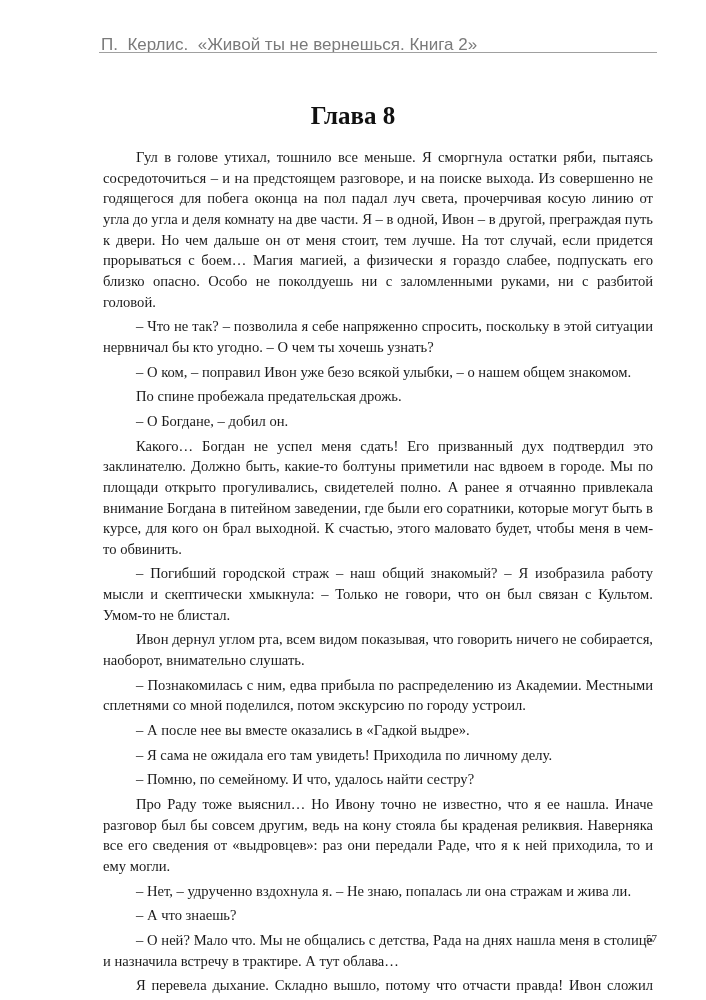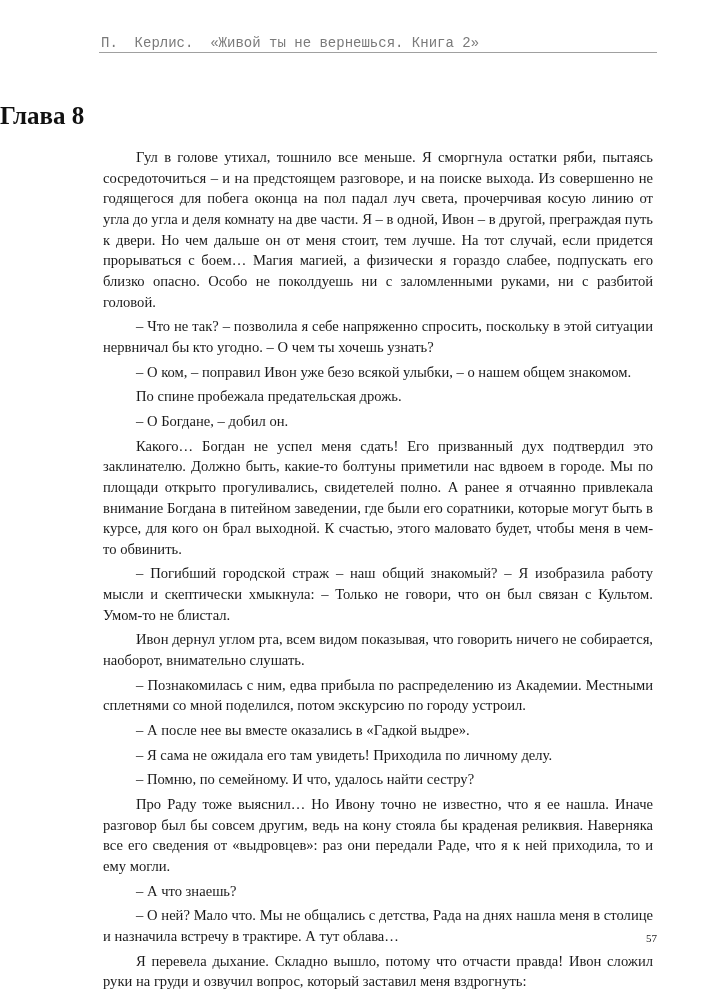--- a/index.html
+++ b/index.html
@@ -1,28 +1,28 @@
 <!DOCTYPE html>
 <html><head>
 <meta charset="utf-8">
 <style>
   html, body { margin: 0; padding: 0; background: #ffffff; }
   body { width: 706px; height: 1000px; position: relative; overflow: hidden; }
   .page { position: absolute; left: 0; top: 0; width: 706px; height: 1000px; background: #fff; }
   .running-head {
     position: absolute; left: 101px; top: 35px;
-    font-family: Liberation Mono, monospace; font-size: 14px; color: #7a7a7a;
+    font-family: Liberation Sans, sans-serif; font-size: 17px; color: #7a7a7a;
     white-space: pre;
   }
   .head-rule {
     position: absolute; left: 99px; top: 52px; width: 558px; height: 0;
     border-top: 1px solid #a0a0a0;
   }
   .chapter-title {
-    position: absolute; left: 0; width: 706px; top: 102px; 
+    position: absolute; left: 0; width: 706px; top: 102px; text-align: center;
     font-family: "Liberation Serif", serif; font-weight: bold; font-size: 25px; color: #111;
   }
   .body-text {
     position: absolute; left: 99px; top: 143px; width: 558px;
     font-family: "Liberation Serif", serif; font-size: 14.6px; line-height: 20.65px; color: #1a1a1a;
   }
   .body-text p { margin: 4px; text-indent: 33px; text-align: justify; }
   .page-number {
     position: absolute; right: 49px; top: 932px;
     font-family: "Liberation Serif", serif; font-size: 11px; color: #222;
@@ -44,20 +44,21 @@
     <p>По спине пробежала предательская дрожь.</p>
     <p>– О Богдане, – добил он.</p>
     <p>Какого… Богдан не успел меня сдать! Его призванный дух подтвердил это заклинателю. Должно быть, какие-то болтуны приметили нас вдвоем в городе. Мы по площади открыто прогуливались, свидетелей полно. А ранее я отчаянно привлекала внимание Богдана в питейном заведении, где были его соратники, которые могут быть в курсе, для кого он брал выходной. К счастью, этого маловато будет, чтобы меня в чем-то обвинить.</p>
     <p>– Погибший городской страж – наш общий знакомый? – Я изобразила работу мысли и скептически хмыкнула: – Только не говори, что он был связан с Культом. Умом-то не блистал.</p>
     <p>Ивон дернул углом рта, всем видом показывая, что говорить ничего не собирается, наоборот, внимательно слушать.</p>
     <p>– Познакомилась с ним, едва прибыла по распределению из Академии. Местными сплетнями со мной поделился, потом экскурсию по городу устроил.</p>
     <p>– А после нее вы вместе оказались в «Гадкой выдре».</p>
     <p>– Я сама не ожидала его там увидеть! Приходила по личному делу.</p>
     <p>– Помню, по семейному. И что, удалось найти сестру?</p>
     <p>Про Раду тоже выяснил… Но Ивону точно не известно, что я ее нашла. Иначе разговор был бы совсем другим, ведь на кону стояла бы краденая реликвия. Наверняка все его сведения от «выдровцев»: раз они передали Раде, что я к ней приходила, то и ему могли.</p>
+    <p>– Нет, – удрученно вздохнула я. – Не знаю, попалась ли она стражам и жива ли.</p>
     <p>– А что знаешь?</p>
     <p>– О ней? Мало что. Мы не общались с детства, Рада на днях нашла меня в столице и назначила встречу в трактире. А тут облава…</p>
     <p>Я перевела дыхание. Складно вышло, потому что отчасти правда! Ивон сложил руки на груди и озвучил вопрос, который заставил меня вздрогнуть:</p>
     <p>– Какие у тебя отношения с младшим принцем?</p>
 
   </div>
 
   <div class="page-number">57</div>
 </div>
 

